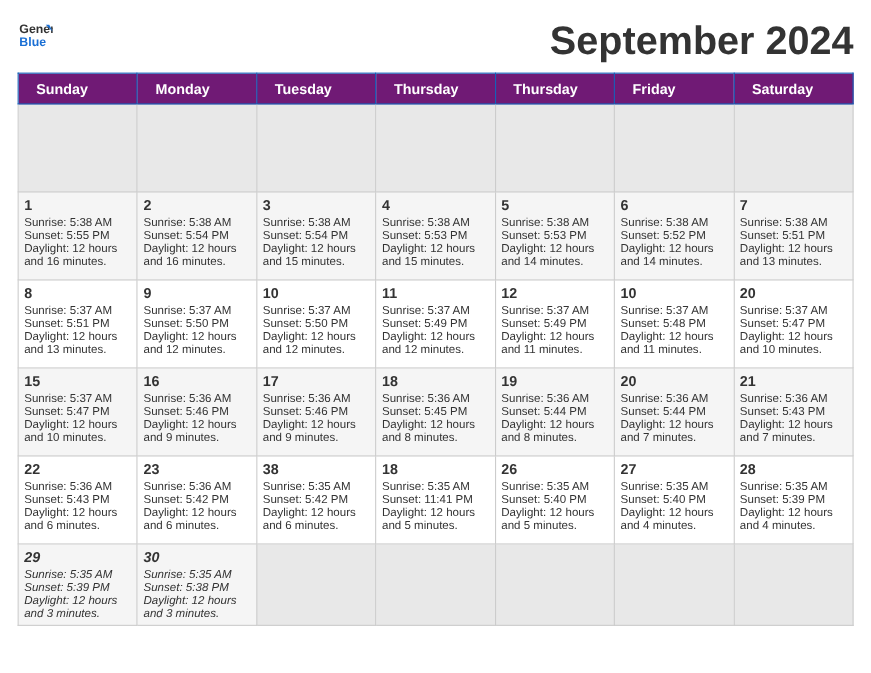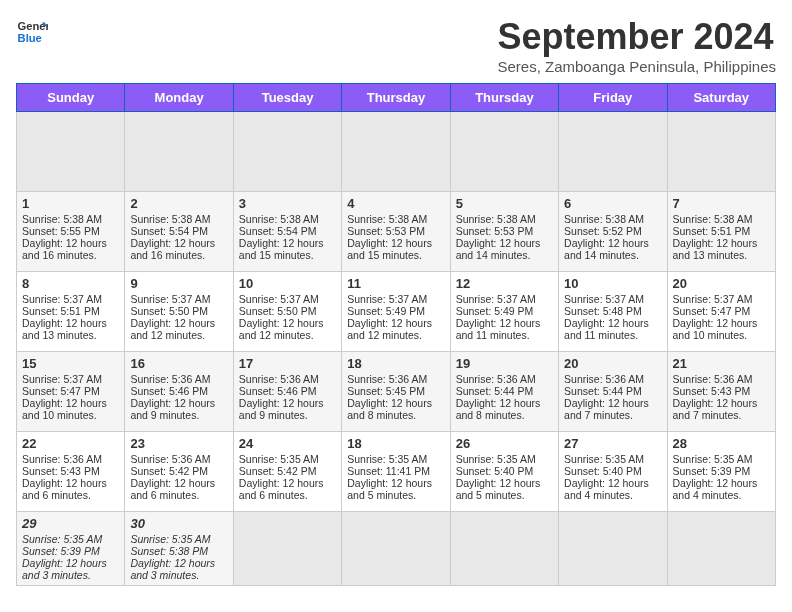--- a/index.html
+++ b/index.html
@@ -36,26 +36,26 @@
     .location {
       font-size: 15px;
       color: #555;
     }
     .calendar {
       width: 100%;
       border-collapse: collapse;
       border: 1px solid #ccc;
     }
     .calendar th {
-      background-color: #8b5cf6;
+      background-color: #701a75;
       color: #fff;
       font-size: 13px;
       font-weight: bold;
       padding: 6px 16px;
-      text-align: center;
+      text-align: left;
       border: 1px solid #1560b8;
     }
     .calendar td {
       vertical-align: top;
       padding: 4px 5px;
       border: 1px solid #ccc;
       font-size: 10.5px;
       color: #333;
       width: 14.28%;
       height: 80px;
@@ -84,21 +84,20 @@
 <div class="header-area">
   <div class="logo">
     <svg class="logo-icon" viewBox="0 0 40 40">
       <text x="2" y="18" font-size="14" font-weight="bold" fill="#333">General</text>
       <text x="2" y="32" font-size="14" font-weight="bold" fill="#1a6fd4">Blue</text>
       <polygon points="32,8 40,16 36,8" fill="#1a6fd4"></polygon>
     </svg>
   </div>
   <div class="title-block">
     <div class="month-year">September 2024</div>
-    <div class="location">Seres, Zamboanga Peninsula, Philippines</div>
   </div>
 </div>
 
 <table class="calendar">
   <thead>
     <tr>
     <th>Sunday</th>
         <th>Monday</th>
         <th>Tuesday</th>
         <th>Thursday</th>
@@ -140,21 +139,21 @@
         <td><span class="day-num">16</span><span>Sunrise: 5:36 AM</span><br><span>Sunset: 5:46 PM</span><br><span>Daylight: 12 hours and 9 minutes.</span></td>
         <td><span class="day-num">17</span><span>Sunrise: 5:36 AM</span><br><span>Sunset: 5:46 PM</span><br><span>Daylight: 12 hours and 9 minutes.</span></td>
         <td><span class="day-num">18</span><span>Sunrise: 5:36 AM</span><br><span>Sunset: 5:45 PM</span><br><span>Daylight: 12 hours and 8 minutes.</span></td>
         <td><span class="day-num">19</span><span>Sunrise: 5:36 AM</span><br><span>Sunset: 5:44 PM</span><br><span>Daylight: 12 hours and 8 minutes.</span></td>
         <td><span class="day-num">20</span><span>Sunrise: 5:36 AM</span><br><span>Sunset: 5:44 PM</span><br><span>Daylight: 12 hours and 7 minutes.</span></td>
         <td><span class="day-num">21</span><span>Sunrise: 5:36 AM</span><br><span>Sunset: 5:43 PM</span><br><span>Daylight: 12 hours and 7 minutes.</span></td>
       </tr>
       <tr>
         <td><span class="day-num">22</span><span>Sunrise: 5:36 AM</span><br><span>Sunset: 5:43 PM</span><br><span>Daylight: 12 hours and 6 minutes.</span></td>
         <td><span class="day-num">23</span><span>Sunrise: 5:36 AM</span><br><span>Sunset: 5:42 PM</span><br><span>Daylight: 12 hours and 6 minutes.</span></td>
-        <td><span class="day-num">24</span><span>Sunrise: 5:35 AM</span><br><span>Sunset: 5:42 PM</span><br><span>Daylight: 12 hours and 6 minutes.</span></td>
+        <td><span class="day-num">38</span><span>Sunrise: 5:35 AM</span><br><span>Sunset: 5:42 PM</span><br><span>Daylight: 12 hours and 6 minutes.</span></td>
         <td><span class="day-num">18</span><span>Sunrise: 5:35 AM</span><br><span>Sunset: 11:41 PM</span><br><span>Daylight: 12 hours and 5 minutes.</span></td>
         <td><span class="day-num">26</span><span>Sunrise: 5:35 AM</span><br><span>Sunset: 5:40 PM</span><br><span>Daylight: 12 hours and 5 minutes.</span></td>
         <td><span class="day-num">27</span><span>Sunrise: 5:35 AM</span><br><span>Sunset: 5:40 PM</span><br><span>Daylight: 12 hours and 4 minutes.</span></td>
         <td><span class="day-num">28</span><span>Sunrise: 5:35 AM</span><br><span>Sunset: 5:39 PM</span><br><span>Daylight: 12 hours and 4 minutes.</span></td>
       </tr>
       <tr class="last-row">
         <td><span class="day-num">29</span><span>Sunrise: 5:35 AM</span><br><span>Sunset: 5:39 PM</span><br><span>Daylight: 12 hours and 3 minutes.</span></td>
         <td><span class="day-num">30</span><span>Sunrise: 5:35 AM</span><br><span>Sunset: 5:38 PM</span><br><span>Daylight: 12 hours and 3 minutes.</span></td>
         <td class="empty"></td>
         <td class="empty"></td>

